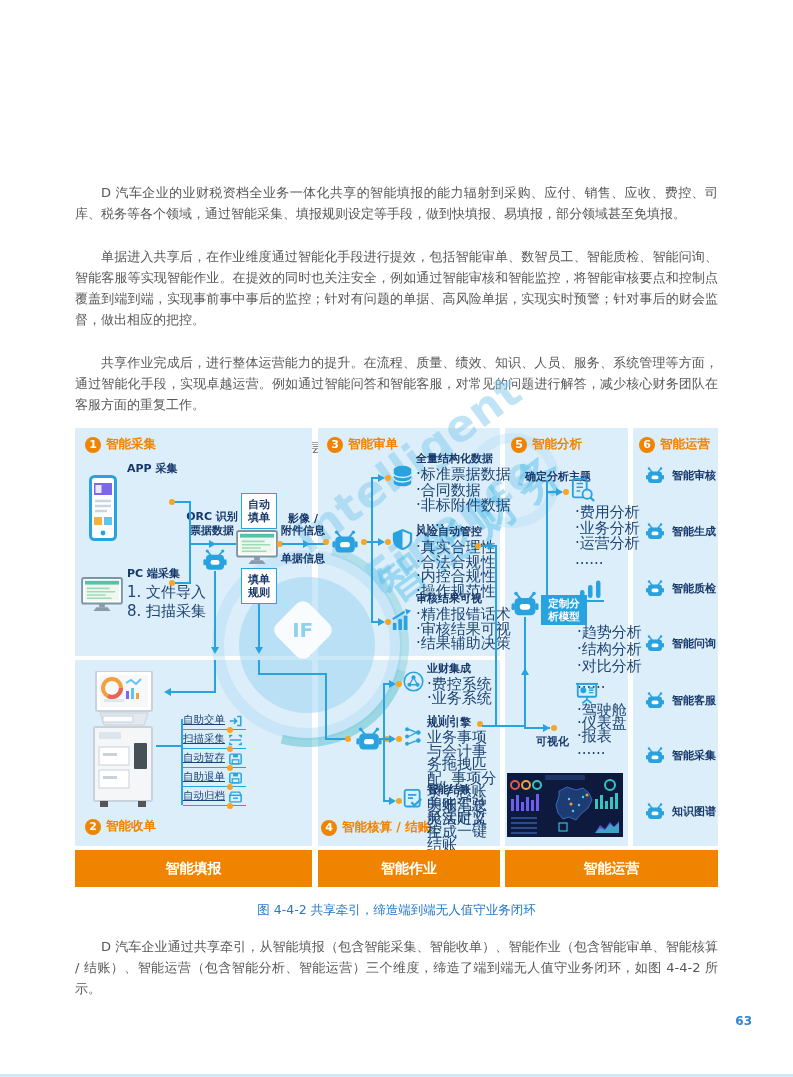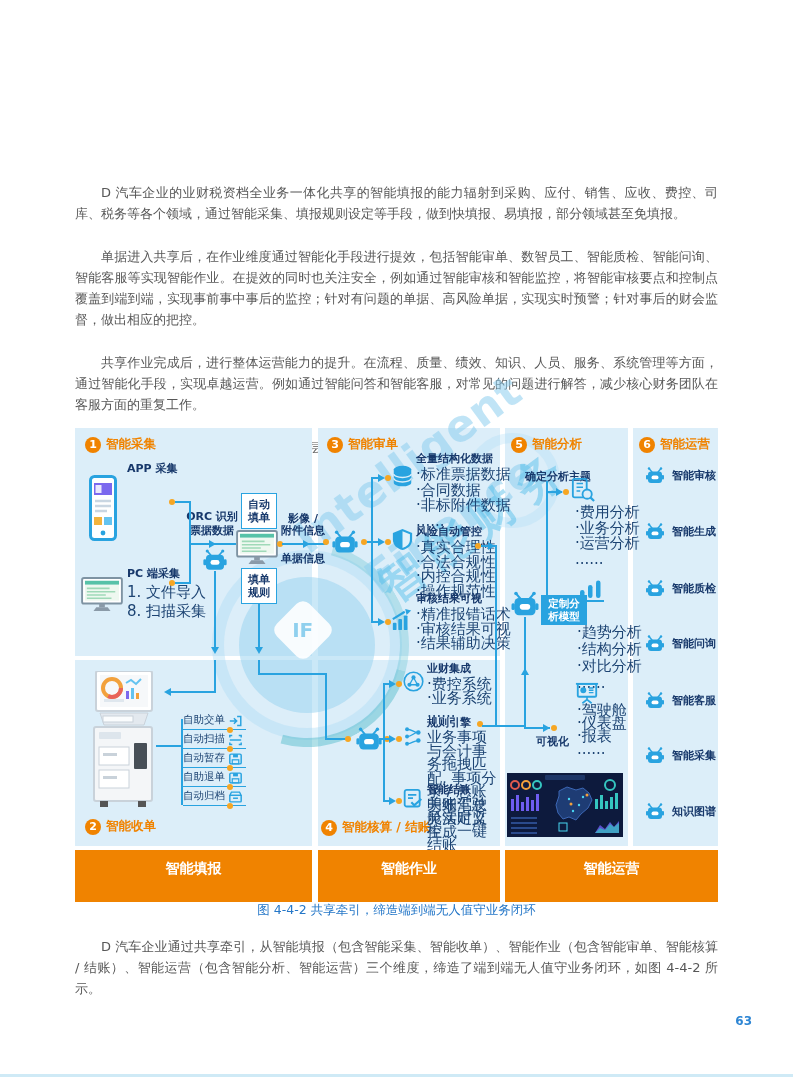--- a/index.html
+++ b/index.html
@@ -30,28 +30,28 @@
         align-items:center;justify-content:center;line-height:13px;box-sizing:border-box;}
   .hl,.vl{position:absolute;background:#29a3e0;}
   .hl{height:2px;}
   .vl{width:2px;}
   i{display:block;position:absolute;}
   .ar{width:0;height:0;border-top:4px solid transparent;border-bottom:4px solid transparent;border-left:7px solid #29a3e0;}
   .al{width:0;height:0;border-top:4px solid transparent;border-bottom:4px solid transparent;border-right:7px solid #29a3e0;}
   .au{width:0;height:0;border-left:4px solid transparent;border-right:4px solid transparent;border-bottom:7px solid #29a3e0;}
   .ad{width:0;height:0;border-left:4px solid transparent;border-right:4px solid transparent;border-top:7px solid #29a3e0;}
   .od{width:6px;height:6px;border-radius:50%;background:#f6a623;}
-  .obar{position:absolute;top:425px;height:52px;background:#f08300;color:#fff;font-weight:bold;font-size:14px;
+  .obar{position:absolute;top:425px;height:37px;background:#f08300;color:#fff;font-weight:bold;font-size:14px;
         text-align:center;line-height:36px;}
   .svgic{position:absolute;}
   .op-row{position:absolute;left:570px;width:74px;display:flex;align-items:center;gap:7px;}
   .op-row span{color:#17386b;font-size:11px;font-weight:600;white-space:nowrap;}
   .op-bot{width:20px;height:17px;flex:0 0 20px;}
   .rrow{position:absolute;left:108px;width:63px;display:flex;align-items:flex-end;gap:4px;
-        border-bottom:1.5px solid #29a3e0;padding-bottom:2px;color:#1d4473;font-size:10.5px;white-space:nowrap;}
+        border-bottom:1.5px solid #29a3e0;padding-bottom:2px;color:#1d4473;font-size:10.5px;white-space:nowrap;text-decoration:underline;}
   .rrow svg{width:13px;height:12px;}
   .rrow .od{left:44px;bottom:-4px;}
   
   .wm{position:absolute;pointer-events:none;}
   .wm-circle{left:164px;top:152px;width:136px;height:136px;border-radius:50%;background:rgba(150,210,240,.5);}
   .wm-ring{left:137px;top:125px;width:190px;height:190px;border-radius:50%;border:12px solid rgba(168,218,244,.38);box-sizing:border-box;}
   .wm-ring2{left:390px;top:8px;width:95px;height:95px;border-radius:50%;border:10px solid rgba(168,218,244,.3);box-sizing:border-box;}
   .wm-teal{left:130px;top:118px;width:204px;height:204px;border-radius:50%;border:9px solid transparent;
            border-bottom-color:rgba(58,178,195,.4);border-right-color:rgba(58,178,195,.25);transform:rotate(-30deg);box-sizing:border-box;}
   .wm-if{left:205px;top:182px;width:46px;height:46px;background:rgba(255,255,255,.9);border-radius:9px;transform:rotate(45deg);
@@ -366,21 +366,21 @@
     <i class="hl" style="left:81px;top:320px;width:26px"></i>
     <i class="vl" style="left:106px;top:294px;height:86px"></i>
     <div class="rrow" style="top:288px">
       <span>自助交单</span>
       <svg>
           <use href="#submit"></use>
         </svg>
       <i class="od"></i>
       </div>
     <div class="rrow" style="top:307px">
-      <span>自动扫描</span>
+      <span>扫描采集</span>
       <svg>
           <use href="#scan"></use>
         </svg>
       <i class="od"></i>
       </div>
     <div class="rrow" style="top:326px">
       <span>自动暂存</span>
       <svg>
           <use href="#save"></use>
         </svg>

